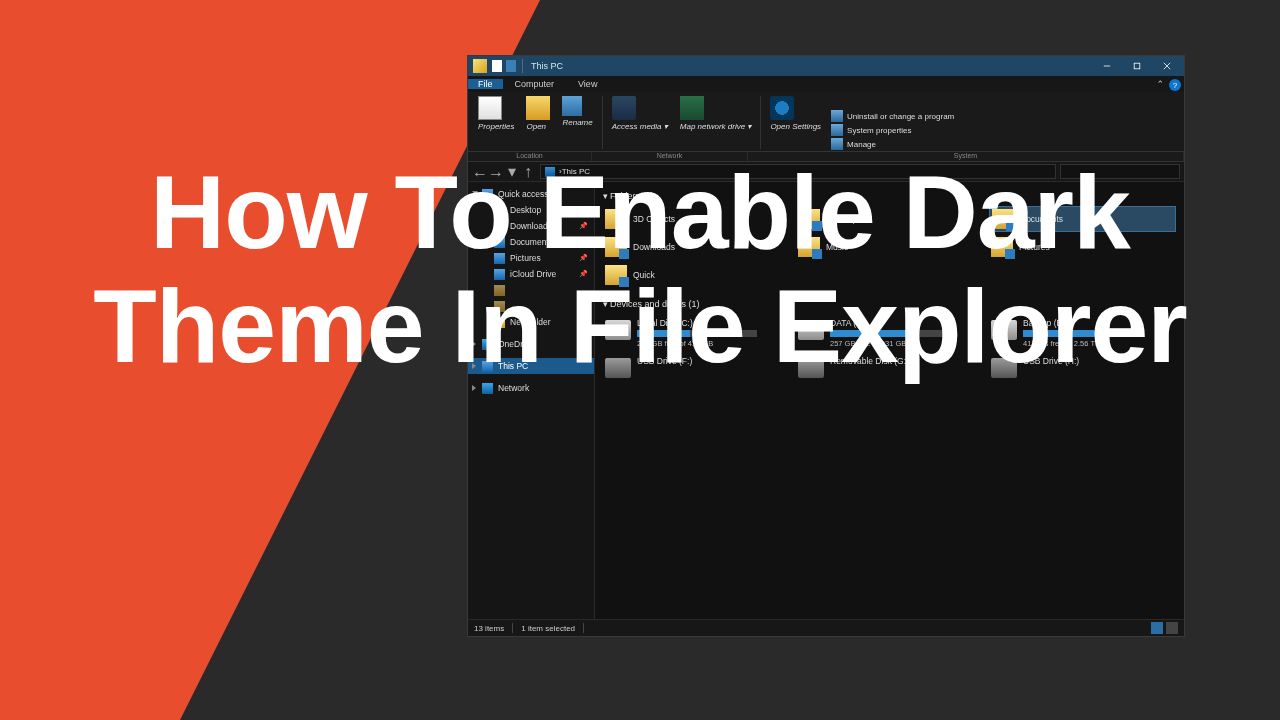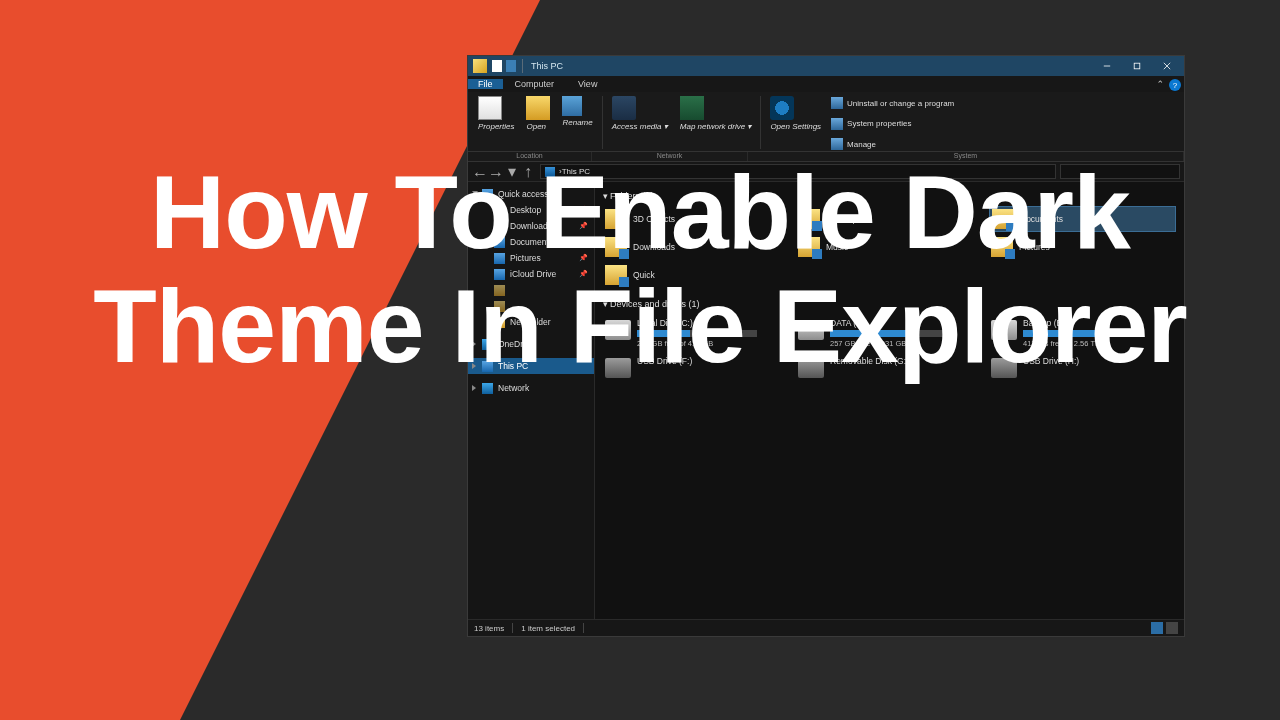--- a/index.html
+++ b/index.html
@@ -134,21 +134,21 @@
   .ribbon-btn.small .ribbon-icon { width: 20px; height: 20px; }
   .icon-props { background: linear-gradient(180deg,#fff,#e0e0e0); border: 1px solid #888; }
   .icon-open  { background: linear-gradient(180deg,#f8d86b,#d49c23); }
   .icon-rename{ background: linear-gradient(180deg,#5aa3d8,#2f6da3); }
   .icon-media { background: linear-gradient(180deg,#2b4663,#1a2d44); border-radius: 2px; }
   .icon-netmap{ background: linear-gradient(180deg,#2a6f48,#174b2f); }
   .icon-netadd{ background: linear-gradient(180deg,#4668a2,#2b4470); }
   .icon-gear  { background: radial-gradient(circle,#1d7dc4 40%,#043659 41%); border-radius: 3px; }
   .ribbon-sep { width: 1px; background: #333; margin: 2px 3px; }
   .ribbon-sys {
-    display: flex; flex-direction: column; justify-content: space-between;
+    display: flex; flex-direction: column; justify-content: flex-end;
     font-size: 8px; padding: 2px 0 0 4px;
   }
   .ribbon-sys-row {
     display: flex; align-items: center; height: 14px;
   }
   .mini-icon {
     width: 12px; height: 12px; margin-right: 4px;
     background: linear-gradient(180deg,#6aa8db,#2e6799);
   }
   .ribbon-group-row {

